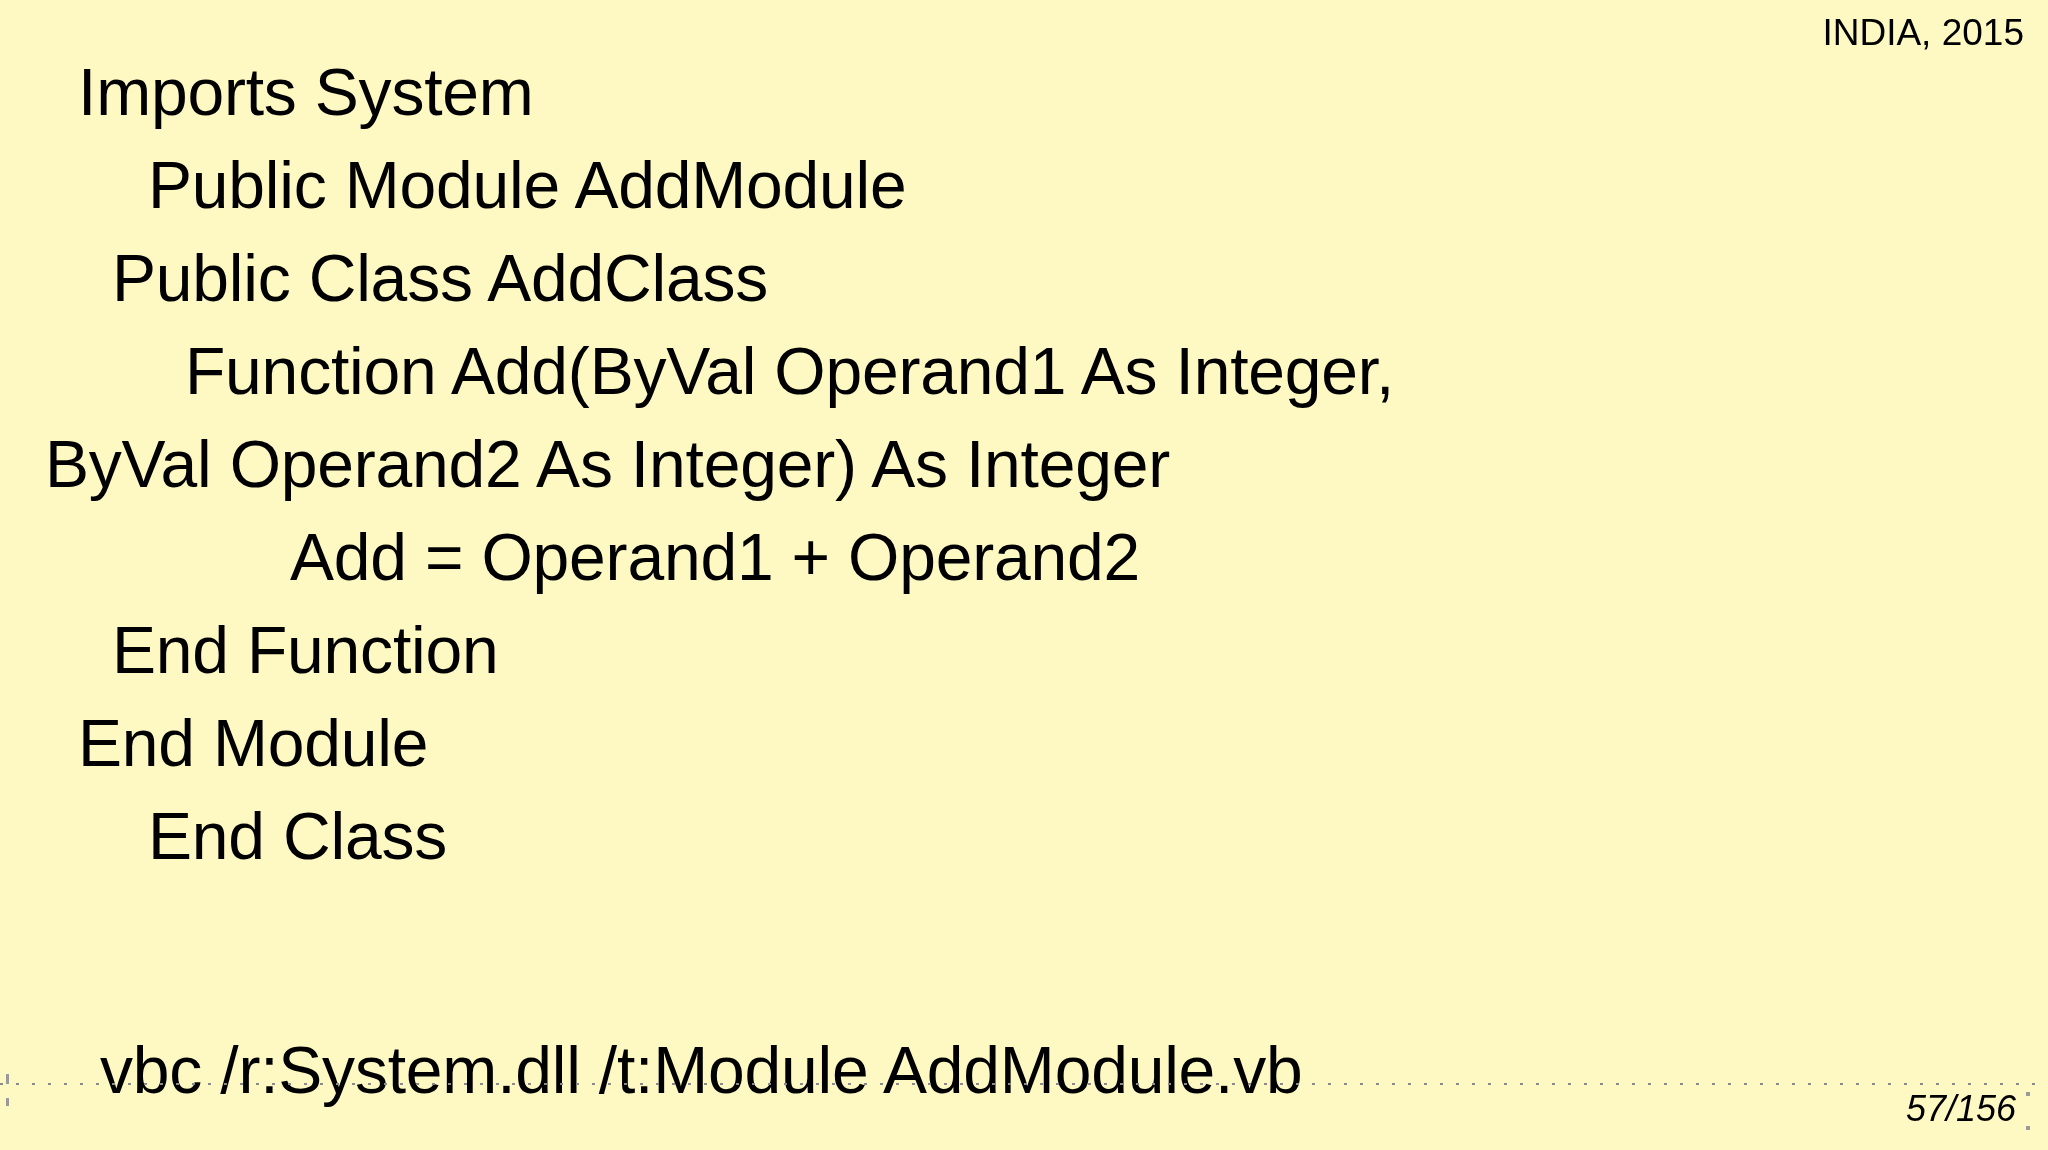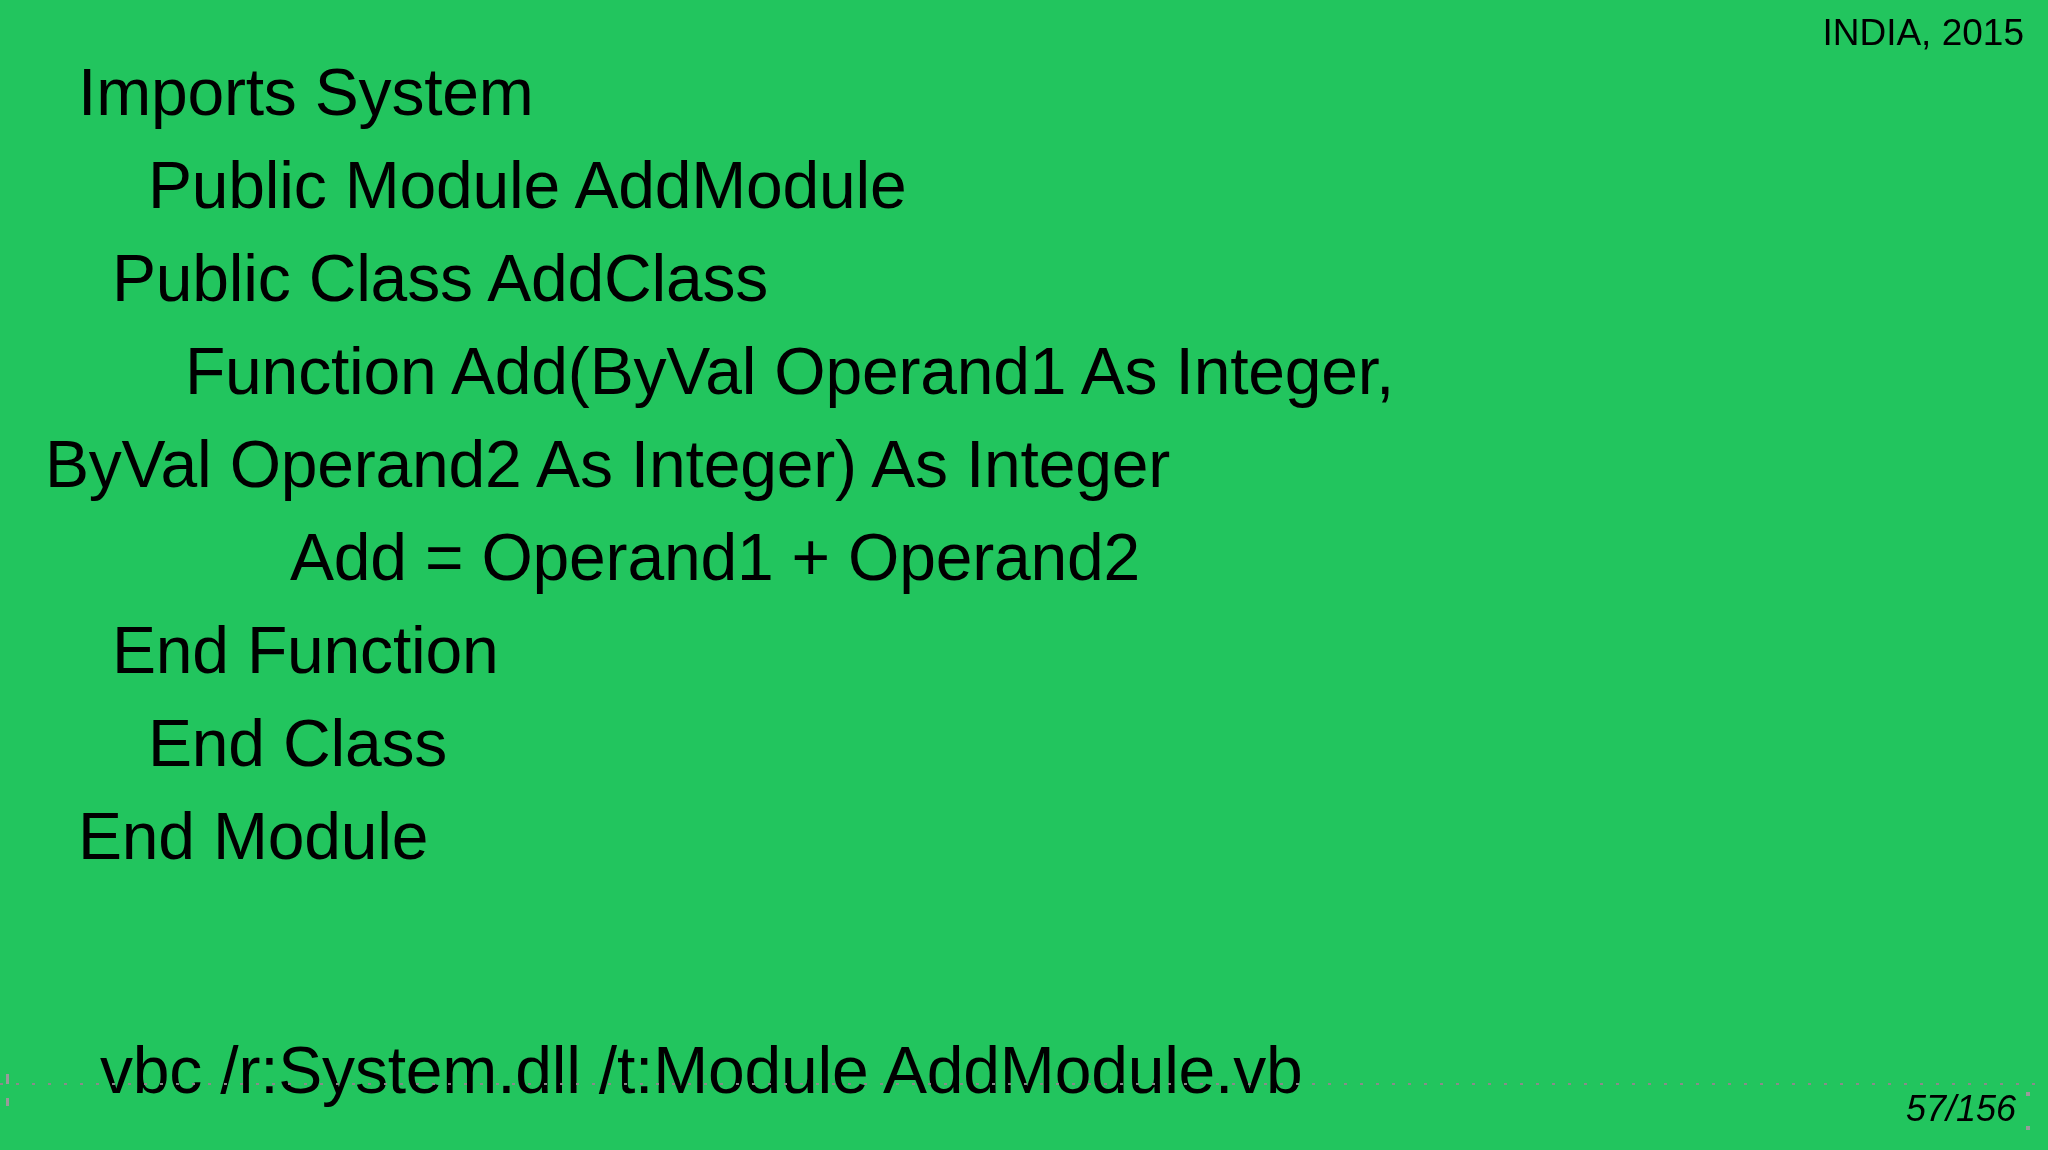--- a/index.html
+++ b/index.html
@@ -9,21 +9,21 @@
     background: #ffffff;
   }
   body {
     font-family: "Liberation Sans", sans-serif;
     color: #000000;
   }
   #slide {
     position: relative;
     width: 2048px;
     height: 1150px;
-    background: #22c55e;
+    background: #fef9c3;
     overflow: hidden;
   }
 
   
   .slide-header {
     position: absolute;
     top: 14px;
     right: 24px;
     font-size: 37px;
     line-height: 1.05;
@@ -159,22 +159,22 @@
 
   <div class="slide-header">INDIA, 2015</div>
 
   <div class="code-body">
     <div class="code-line ind-0">Imports System</div>
     <div class="code-line ind-1">Public Module AddModule</div>
     <div class="code-line ind-2">Public Class AddClass</div>
     <div class="code-line signature">Function Add(ByVal Operand1 As Integer, ByVal Operand2 As Integer) As Integer</div>
     <div class="code-line ind-3">Add = Operand1 + Operand2</div>
     <div class="code-line ind-2">End Function</div>
+    <div class="code-line ind-0">End Module</div>
     <div class="code-line ind-1">End Class</div>
-    <div class="code-line ind-0">End Module</div>
   </div>
 
   <div class="cmd-block">
     <div class="cmd-line">vbc /r:System.dll /t:Module AddModule.vb</div>
   </div>
 
   <div class="footer-rule"></div>
   <div class="tick-left"></div>
   <div class="tick-left2"></div>
   <div class="tick-right"></div>

